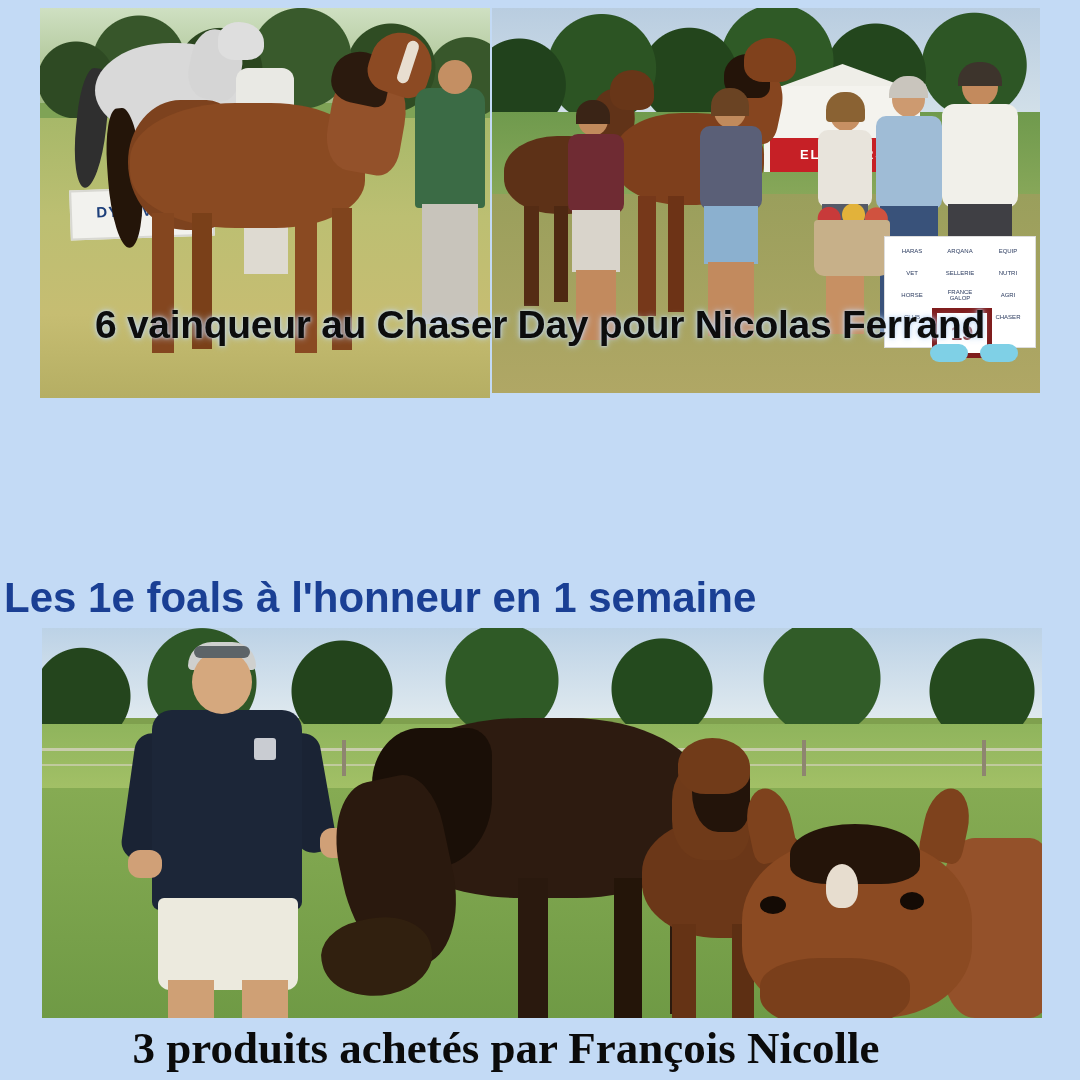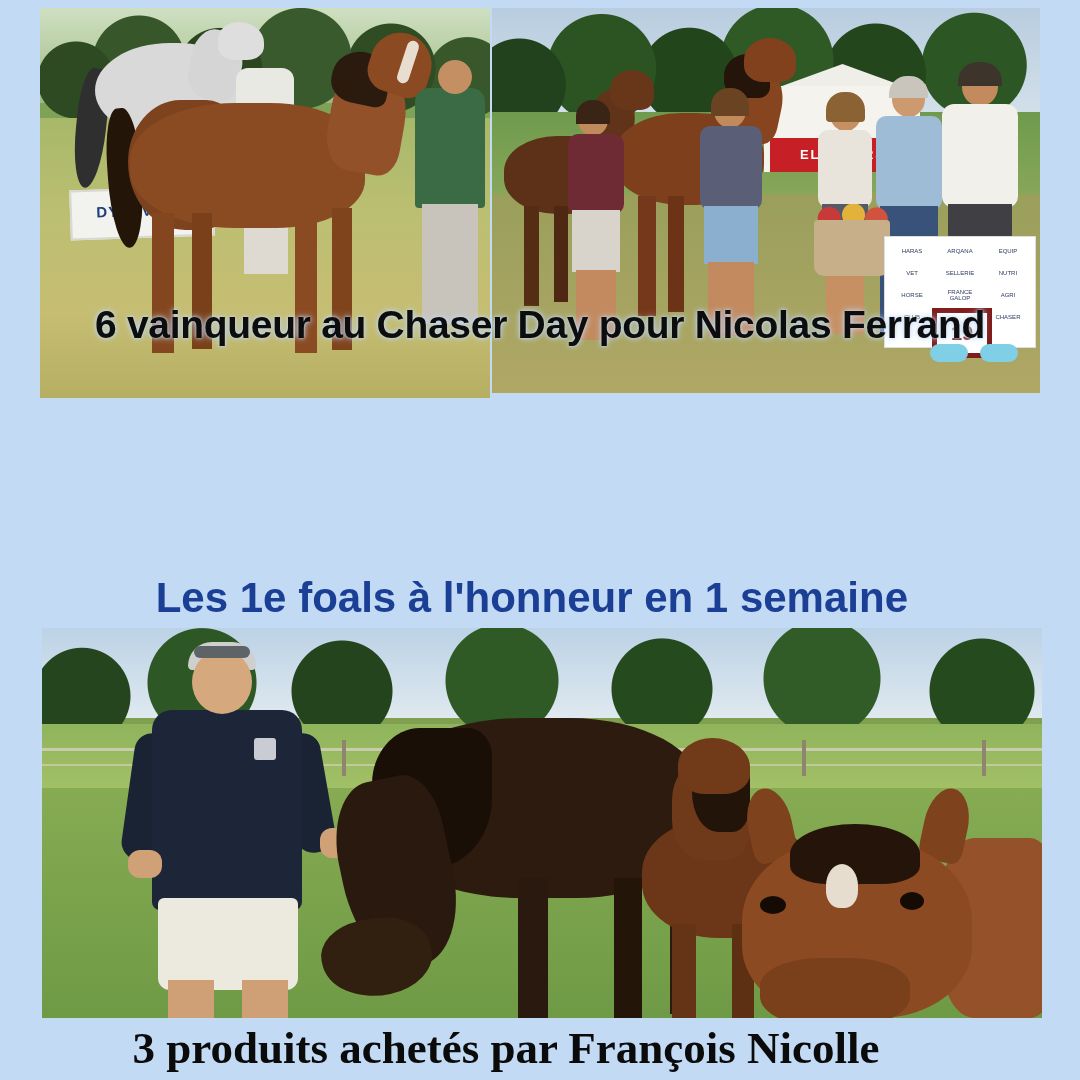--- a/index.html
+++ b/index.html
@@ -274,23 +274,23 @@
     font-size: 135px;
     line-height: 140px;
     font-weight: bold;
     letter-spacing: -2px;
     color: #1a3f94;
     z-index: 5;
   }
   .brandline .m { color: #d42a3c; }
   .subline {
     position: absolute;
-    left: 12px; top: 572px;
+    left: 4px; top: 572px;
     width: 896px;
-    text-align: right;
+    text-align: left;
     font-size: 42px;
     line-height: 52px;
     font-weight: bold;
     color: #1a3f94;
     z-index: 5;
   }
 
   
   .photo-bottom {
     position: absolute;

